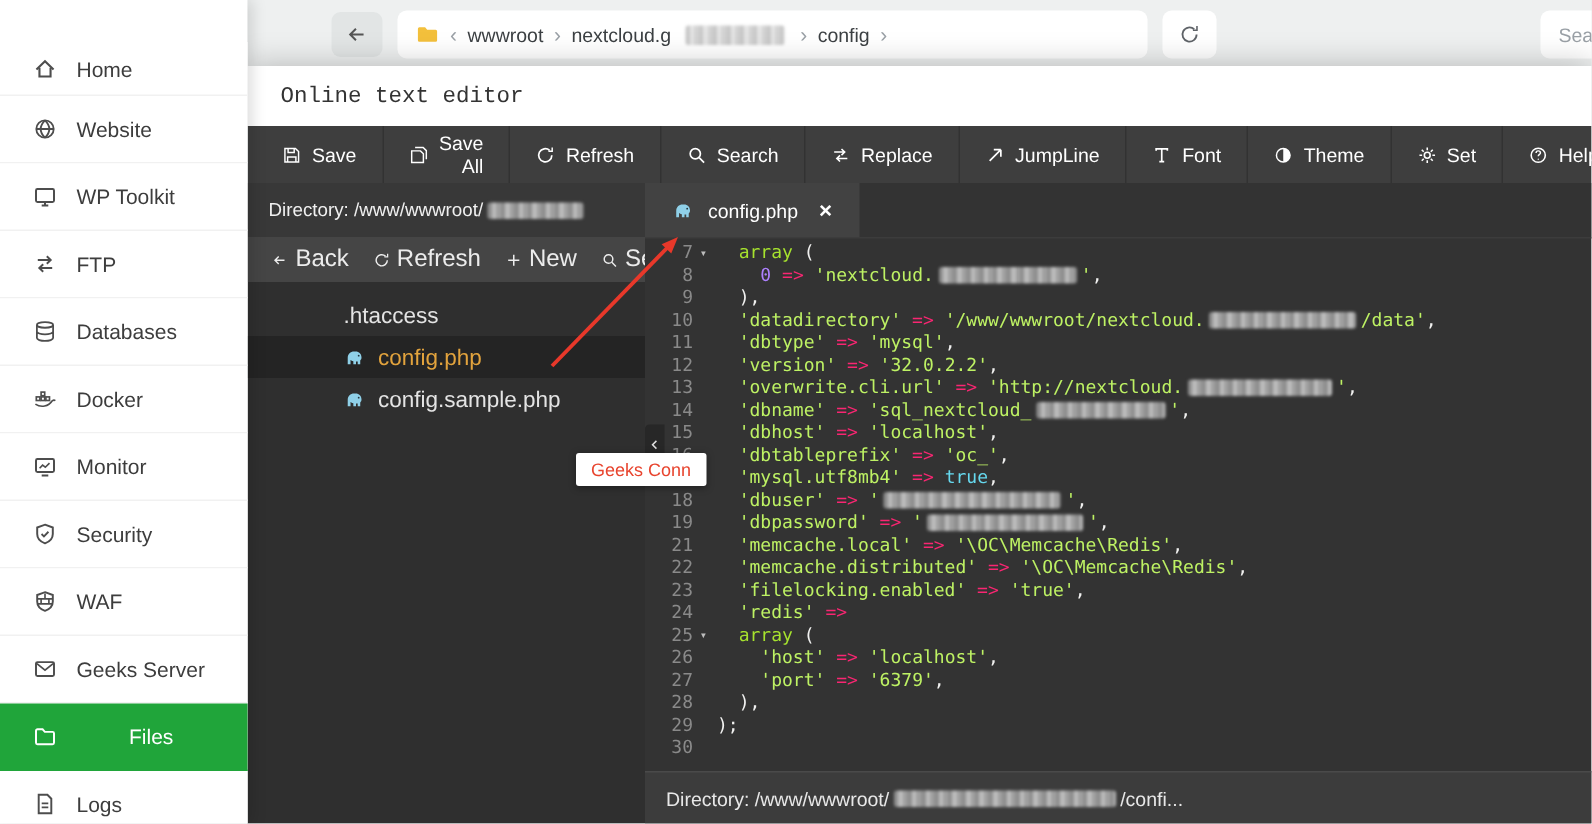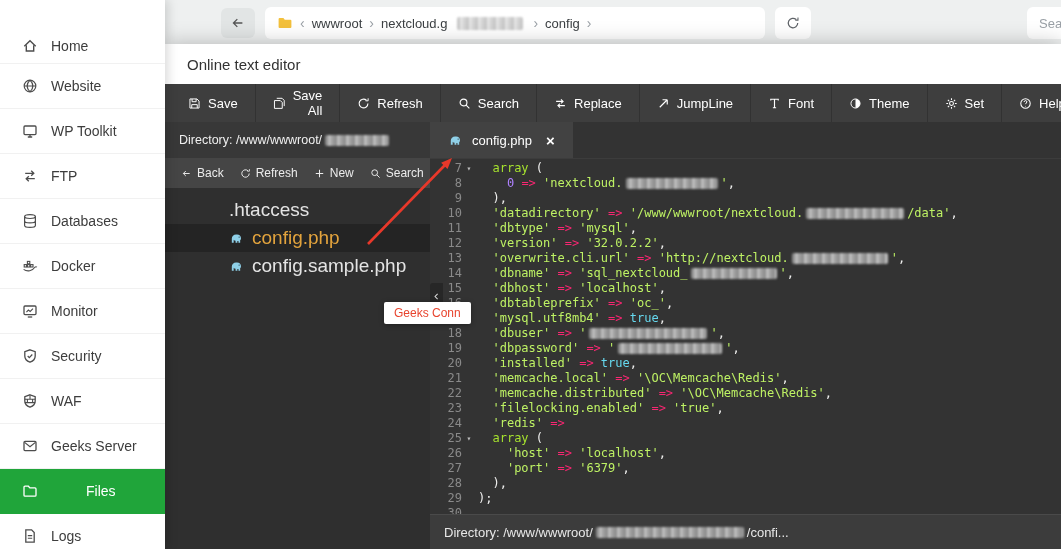--- a/index.html
+++ b/index.html
@@ -35,38 +35,38 @@
   .refresh-btn{margin-left:10px;width:36px;height:32px;background:#fff;border-radius:6px;
                display:flex;align-items:center;justify-content:center;color:#5f6368;cursor:pointer;}
   .refresh-btn .icon{width:14px;height:14px;}
   .search-box{position:absolute;left:862px;top:7px;width:200px;height:32px;background:#fff;border-radius:6px;
               display:flex;align-items:center;padding:0 12px;font-size:13px;color:#9aa0a6;}
 
   
   .modal{position:absolute;left:165px;top:44px;width:896px;height:505px;z-index:20;
          display:flex;flex-direction:column;box-shadow:0 0 20px rgba(0,0,0,.25);}
   .modal-header{height:40px;background:#fff;display:flex;align-items:center;padding-left:22px;
-                font-size:15px;color:#333;}
+                font-size:15px;color:#333;font-family:Liberation Mono, monospace;}
   .ed-toolbar{height:38px;background:#3e3e3e;display:flex;align-items:stretch;padding-left:6px;}
   .tb-btn{display:flex;align-items:center;gap:7px;padding:0 17px;color:#fff;font-size:13px;
           border-right:1px solid #323232;cursor:pointer;text-align:right;}
   .tb-btn .icon{width:13px;height:13px;color:#fff;}
   .ed-body{flex:1;display:flex;min-height:0;}
 
   
   .file-panel{width:265px;background:#2f2f2f;display:flex;flex-direction:column;flex-shrink:0;}
   .fp-dir{height:36px;background:#383838;color:#f0f0f0;font-size:12.5px;display:flex;
           align-items:center;padding-left:14px;}
   .fp-toolbar{height:30px;background:#454545;display:flex;align-items:center;padding-left:8px;}
-  .fp-btn{display:flex;align-items:center;gap:5px;color:#ececec;font-size:12px;padding:0 8px;
+  .fp-btn{display:flex;align-items:center;gap:5px;color:#ececec;font-size:16px;padding:0 8px;
           height:100%;cursor:pointer;}
   .fp-btn .icon{width:11px;height:11px;color:#ececec;}
   .file-list{flex:1;padding-top:8px;}
   .file-row{height:28px;display:flex;align-items:center;gap:8px;padding-left:64px;color:#e4e4e4;
-            font-size:19px;cursor:pointer;}
+            font-size:15px;cursor:pointer;}
   .file-row .icon{width:15px;height:15px;}
   .file-row.active{background:#242424;color:#e2a33d;}
 
   
   .editor-col{flex:1;display:flex;flex-direction:column;background:#333;min-width:0;}
   .tab-bar{height:36px;background:#333;display:flex;border-bottom:1px solid #3c3c3c;}
   .tab{display:flex;align-items:center;gap:9px;padding:0 18px;background:#424242;color:#fff;
        font-size:13px;cursor:pointer;}
   .tab .icon{width:15px;height:15px;}
   .tab-close{margin-left:5px;font-size:15px;font-weight:bold;color:#fff;cursor:pointer;}
@@ -447,21 +447,20 @@
           <div class="code-line"><span class="ln">10</span><span class="fold-col"></span><span class="lc"><span class="tok-pl">  </span><span class="tok-str">'datadirectory'</span><span class="tok-pl"> </span><span class="tok-op">=&gt;</span><span class="tok-pl"> </span><span class="tok-str">'/www/wwwroot/nextcloud.</span><span class="blur" style="width: 98px;"></span><span class="tok-str">/data'</span><span class="tok-pl">,</span></span></div>
           <div class="code-line"><span class="ln">11</span><span class="fold-col"></span><span class="lc"><span class="tok-pl">  </span><span class="tok-str">'dbtype'</span><span class="tok-pl"> </span><span class="tok-op">=&gt;</span><span class="tok-pl"> </span><span class="tok-str">'mysql'</span><span class="tok-pl">,</span></span></div>
           <div class="code-line"><span class="ln">12</span><span class="fold-col"></span><span class="lc"><span class="tok-pl">  </span><span class="tok-str">'version'</span><span class="tok-pl"> </span><span class="tok-op">=&gt;</span><span class="tok-pl"> </span><span class="tok-str">'32.0.2.2'</span><span class="tok-pl">,</span></span></div>
           <div class="code-line"><span class="ln">13</span><span class="fold-col"></span><span class="lc"><span class="tok-pl">  </span><span class="tok-str">'overwrite.cli.url'</span><span class="tok-pl"> </span><span class="tok-op">=&gt;</span><span class="tok-pl"> </span><span class="tok-str">'http://nextcloud.</span><span class="blur" style="width: 96px;"></span><span class="tok-str">'</span><span class="tok-pl">,</span></span></div>
           <div class="code-line"><span class="ln">14</span><span class="fold-col"></span><span class="lc"><span class="tok-pl">  </span><span class="tok-str">'dbname'</span><span class="tok-pl"> </span><span class="tok-op">=&gt;</span><span class="tok-pl"> </span><span class="tok-str">'sql_nextcloud_</span><span class="blur" style="width: 86px;"></span><span class="tok-str">'</span><span class="tok-pl">,</span></span></div>
           <div class="code-line"><span class="ln">15</span><span class="fold-col"></span><span class="lc"><span class="tok-pl">  </span><span class="tok-str">'dbhost'</span><span class="tok-pl"> </span><span class="tok-op">=&gt;</span><span class="tok-pl"> </span><span class="tok-str">'localhost'</span><span class="tok-pl">,</span></span></div>
           <div class="code-line"><span class="ln">16</span><span class="fold-col"></span><span class="lc"><span class="tok-pl">  </span><span class="tok-str">'dbtableprefix'</span><span class="tok-pl"> </span><span class="tok-op">=&gt;</span><span class="tok-pl"> </span><span class="tok-str">'oc_'</span><span class="tok-pl">,</span></span></div>
           <div class="code-line"><span class="ln">17</span><span class="fold-col"></span><span class="lc"><span class="tok-pl">  </span><span class="tok-str">'mysql.utf8mb4'</span><span class="tok-pl"> </span><span class="tok-op">=&gt;</span><span class="tok-pl"> </span><span class="tok-bool">true</span><span class="tok-pl">,</span></span></div>
           <div class="code-line"><span class="ln">18</span><span class="fold-col"></span><span class="lc"><span class="tok-pl">  </span><span class="tok-str">'dbuser'</span><span class="tok-pl"> </span><span class="tok-op">=&gt;</span><span class="tok-pl"> </span><span class="tok-str">'</span><span class="blur" style="width: 118px;"></span><span class="tok-str">'</span><span class="tok-pl">,</span></span></div>
           <div class="code-line"><span class="ln">19</span><span class="fold-col"></span><span class="lc"><span class="tok-pl">  </span><span class="tok-str">'dbpassword'</span><span class="tok-pl"> </span><span class="tok-op">=&gt;</span><span class="tok-pl"> </span><span class="tok-str">'</span><span class="blur" style="width: 104px;"></span><span class="tok-str">'</span><span class="tok-pl">,</span></span></div>
-          <div class="code-line"><span class="ln">20</span><span class="fold-col"></span><span class="lc"><span class="tok-pl">  </span><span class="tok-str">'installed'</span><span class="tok-pl"> </span><span class="tok-op">=&gt;</span><span class="tok-pl"> </span><span class="tok-bool">true</span><span class="tok-pl">,</span></span></div>
           <div class="code-line"><span class="ln">21</span><span class="fold-col"></span><span class="lc"><span class="tok-pl">  </span><span class="tok-str">'memcache.local'</span><span class="tok-pl"> </span><span class="tok-op">=&gt;</span><span class="tok-pl"> </span><span class="tok-str">'\OC\Memcache\Redis'</span><span class="tok-pl">,</span></span></div>
           <div class="code-line"><span class="ln">22</span><span class="fold-col"></span><span class="lc"><span class="tok-pl">  </span><span class="tok-str">'memcache.distributed'</span><span class="tok-pl"> </span><span class="tok-op">=&gt;</span><span class="tok-pl"> </span><span class="tok-str">'\OC\Memcache\Redis'</span><span class="tok-pl">,</span></span></div>
           <div class="code-line"><span class="ln">23</span><span class="fold-col"></span><span class="lc"><span class="tok-pl">  </span><span class="tok-str">'filelocking.enabled'</span><span class="tok-pl"> </span><span class="tok-op">=&gt;</span><span class="tok-pl"> </span><span class="tok-str">'true'</span><span class="tok-pl">,</span></span></div>
           <div class="code-line"><span class="ln">24</span><span class="fold-col"></span><span class="lc"><span class="tok-pl">  </span><span class="tok-str">'redis'</span><span class="tok-pl"> </span><span class="tok-op">=&gt;</span></span></div>
           <div class="code-line"><span class="ln">25</span><span class="fold-col">▾</span><span class="lc"><span class="tok-pl">  </span><span class="tok-kw">array</span><span class="tok-pl"> (</span></span></div>
           <div class="code-line"><span class="ln">26</span><span class="fold-col"></span><span class="lc"><span class="tok-pl">    </span><span class="tok-str">'host'</span><span class="tok-pl"> </span><span class="tok-op">=&gt;</span><span class="tok-pl"> </span><span class="tok-str">'localhost'</span><span class="tok-pl">,</span></span></div>
           <div class="code-line"><span class="ln">27</span><span class="fold-col"></span><span class="lc"><span class="tok-pl">    </span><span class="tok-str">'port'</span><span class="tok-pl"> </span><span class="tok-op">=&gt;</span><span class="tok-pl"> </span><span class="tok-str">'6379'</span><span class="tok-pl">,</span></span></div>
           <div class="code-line"><span class="ln">28</span><span class="fold-col"></span><span class="lc"><span class="tok-pl">  ),</span></span></div>
           <div class="code-line"><span class="ln">29</span><span class="fold-col"></span><span class="lc"><span class="tok-pl">);</span></span></div>
           <div class="code-line"><span class="ln">30</span><span class="fold-col"></span><span class="lc"></span></div>

